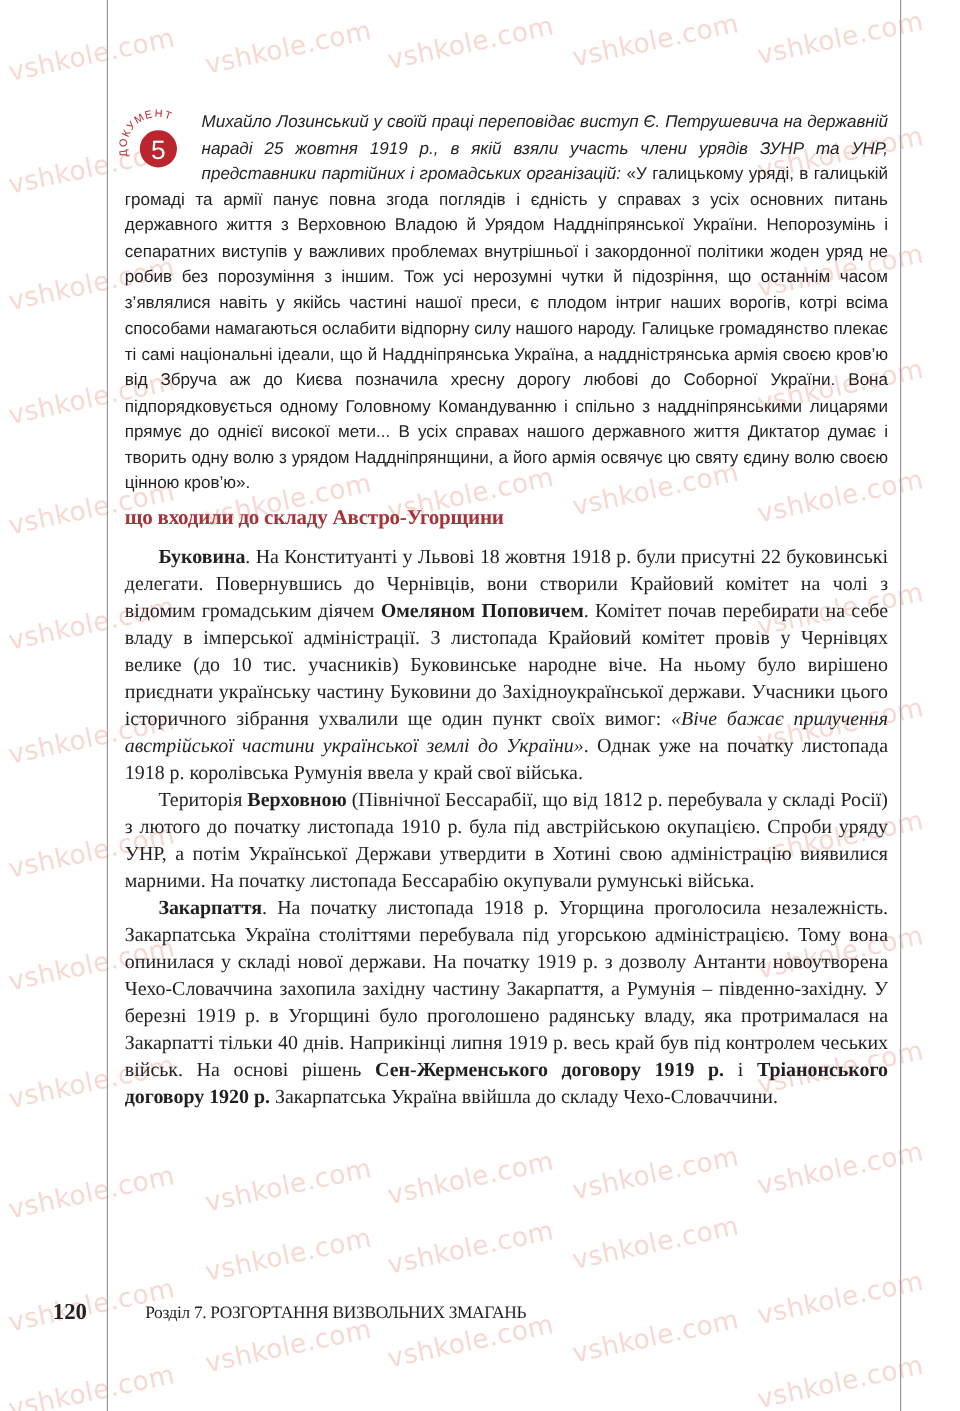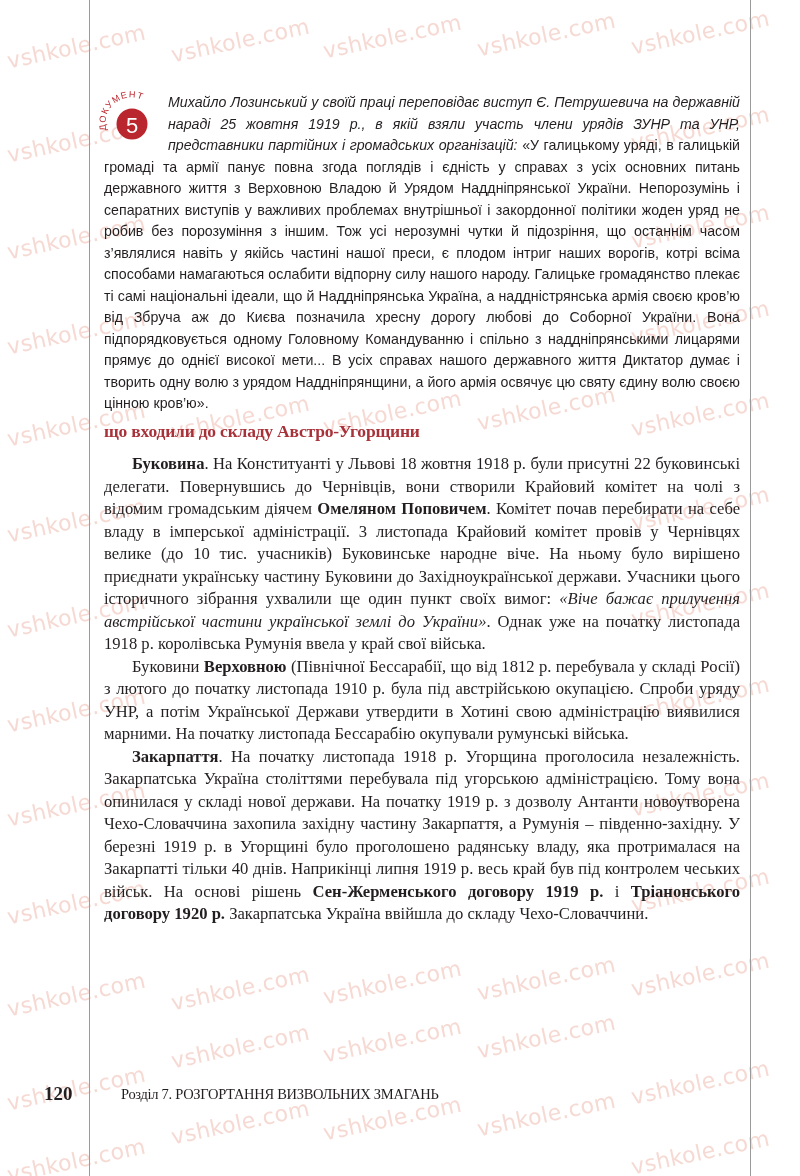--- a/index.html
+++ b/index.html
@@ -121,20 +121,20 @@
   <span class="doc-quote">«У галицькому уряді, в галицькій громаді та армії панує повна згода поглядів і єдність у справах з усіх основних питань державного життя з Верховною Владою й Урядом Наддніпрянської України. Непорозумінь і сепаратних виступів у важливих проблемах внутрішньої і закордонної політики жоден уряд не робив без порозуміння з іншим. Тож усі нерозумні чутки й підозріння, що останнім часом з’являлися навіть у якійсь частині нашої преси, є плодом інтриг наших ворогів, котрі всіма способами намагаються ослабити відпорну силу нашого народу. Галицьке громадянство плекає ті самі національні ідеали, що й Наддніпрянська Україна, а наддністрянська армія своєю кров’ю від Збруча аж до Києва позначила хресну дорогу любові до Соборної України. Вона підпорядковується одному Головному Командуванню і спільно з наддніпрянськими лицарями прямує до однієї високої мети... В усіх справах нашого державного життя Диктатор думає і творить одну волю з урядом Наддніпрянщини, а його армія освячує цю святу єдину волю своєю цінною кров’ю».</span>
 </div>
 
 <h2 class="section-heading" style="margin:0">
   <br>
   <span>що входили до складу Австро-Угорщини</span>
 </h2>
 
 <div class="main-text">
   <p><b>Буковина</b><span>. На Конституанті у Львові 18 жовтня 1918 р. були присутні 22 буковинські делегати. Повернувшись до Чернівців, вони створили Крайовий комітет на чолі з відомим громадським діячем </span><b>Омеляном Поповичем</b><span>. Комітет почав перебирати на себе владу в імперської адміністрації. 3 листопада Крайовий комітет провів у Чернівцях велике (до 10 тис. учасників) Буковинське народне віче. На ньому було вирішено приєднати українську частину Буковини до Західноукраїнської держави. Учасники цього історичного зібрання ухвалили ще один пункт своїх вимог: </span><i>«Віче бажає прилучення австрійської частини української землі до України»</i><span>. Однак уже на початку листопада 1918 р. королівська Румунія ввела у край свої війська.</span></p>
-  <p><span>Буковини </span><b>Верховною</b><span> (Північної Бессарабії, що від 1812 р. перебувала у складі Росії) з лютого до початку листопада 1910 р. була під австрійською окупацією. Спроби уряду УНР, а потім Української Держави утвердити в Хотині свою адміністрацію виявилися марними. На початку листопада Бессарабію окупували румунські війська.</span></p>
+  <p><span>Територія </span><b>Верховною</b><span> (Північної Бессарабії, що від 1812 р. перебувала у складі Росії) з лютого до початку листопада 1910 р. була під австрійською окупацією. Спроби уряду УНР, а потім Української Держави утвердити в Хотині свою адміністрацію виявилися марними. На початку листопада Бессарабію окупували румунські війська.</span></p>
   <p><b>Закарпаття</b><span>. На початку листопада 1918 р. Угорщина проголосила незалежність. Закарпатська Україна століттями перебувала під угорською адміністрацією. Тому вона опинилася у складі нової держави. На початку 1919 р. з дозволу Антанти новоутворена Чехо-Словаччина захопила західну частину Закарпаття, а Румунія – південно-західну. У березні 1919 р. в Угорщині було проголошено радянську владу, яка протрималася на Закарпатті тільки 40 днів. Наприкінці липня 1919 р. весь край був під контролем чеських військ. На основі рішень </span><b>Сен-Жерменського договору 1919 р.</b><span> і </span><b>Тріанонського договору 1920 р.</b><span> Закарпатська Україна ввійшла до складу Чехо-Словаччини.</span></p>
 </div>
 
 <div class="footer">
   <span class="page-number">120</span>
   <span class="running-head">Розділ 7. РОЗГОРТАННЯ ВИЗВОЛЬНИХ ЗМАГАНЬ</span>
 </div>
 
 </body></html>

